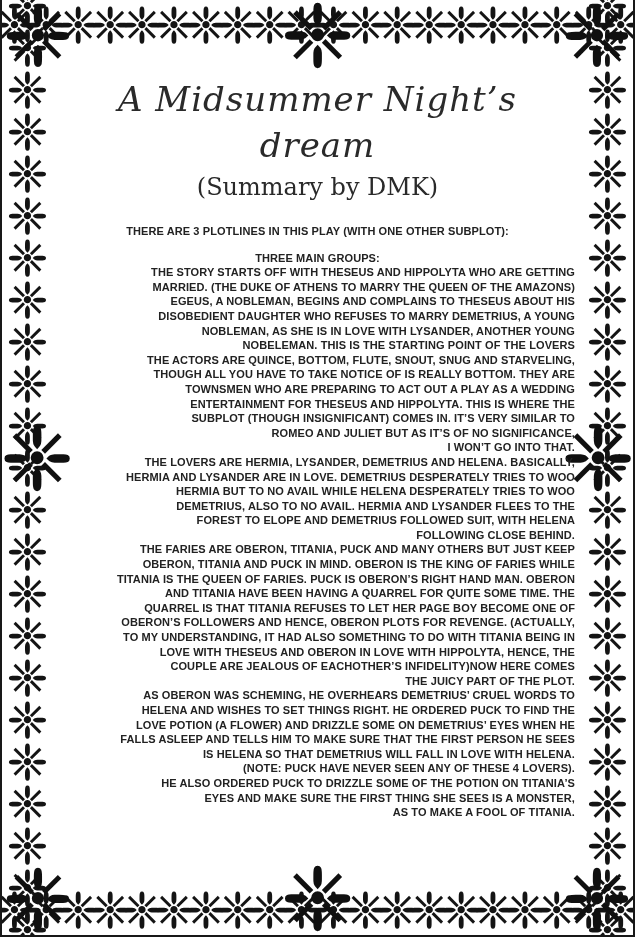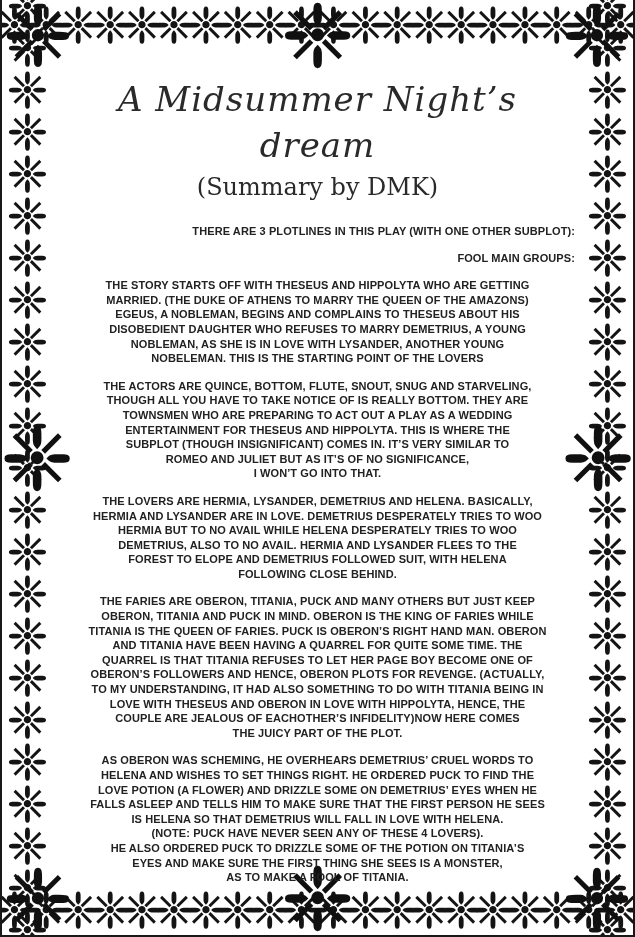--- a/index.html
+++ b/index.html
@@ -59,23 +59,23 @@
     font-size:24px;line-height:30px;
     color:#2a2a2a;
   }
   .body-text{
     font-size:11px;
     font-weight:700;
     line-height:14.6px;
     letter-spacing:0.1px;
     color:#222;
   }
-  .intro-line{margin-top:12px;text-align:right;}
+  .intro-line{margin-top:12px;}
   .intro-line.first{margin-top:22px;}
-  .para{margin-top:13px;white-space:pre-line;}
+  .para{white-space:pre-line;text-align:right;}
 </style>
 </head>
 <body>
 
 <div class="page">
 
   <div class="strip strip-h strip-top">
       <span class="tile">❈</span>
       <span class="tile">❈</span>
       <span class="tile">❈</span>
@@ -182,21 +182,21 @@
 
   <div class="edge-rule rule-left"></div>
   <div class="edge-rule rule-right"></div>
   <div class="edge-rule rule-bottom"></div>
 
   <div class="content">
     <div class="title">A Midsummer Night’s dream</div>
     <div class="subtitle">(Summary by DMK)</div>
 
     <div class="body-text intro-line first">THERE ARE 3 PLOTLINES IN THIS PLAY (WITH ONE OTHER SUBPLOT):</div>
-    <div class="body-text intro-line">FOOL MAIN GROUPS:</div>
+    <div class="body-text intro-line">THREE MAIN GROUPS:</div>
 
     <div class="body-text para">THE STORY STARTS OFF WITH THESEUS AND HIPPOLYTA WHO ARE GETTING
 MARRIED. (THE DUKE OF ATHENS TO MARRY THE QUEEN OF THE AMAZONS)
 EGEUS, A NOBLEMAN, BEGINS AND COMPLAINS TO THESEUS ABOUT HIS
 DISOBEDIENT DAUGHTER WHO REFUSES TO MARRY DEMETRIUS, A YOUNG
 NOBLEMAN, AS SHE IS IN LOVE WITH LYSANDER, ANOTHER YOUNG
 NOBELEMAN. THIS IS THE STARTING POINT OF THE LOVERS</div>
     <div class="body-text para">THE ACTORS ARE QUINCE, BOTTOM, FLUTE, SNOUT, SNUG AND STARVELING,
 THOUGH ALL YOU HAVE TO TAKE NOTICE OF IS REALLY BOTTOM. THEY ARE
 TOWNSMEN WHO ARE PREPARING TO ACT OUT A PLAY AS A WEDDING

